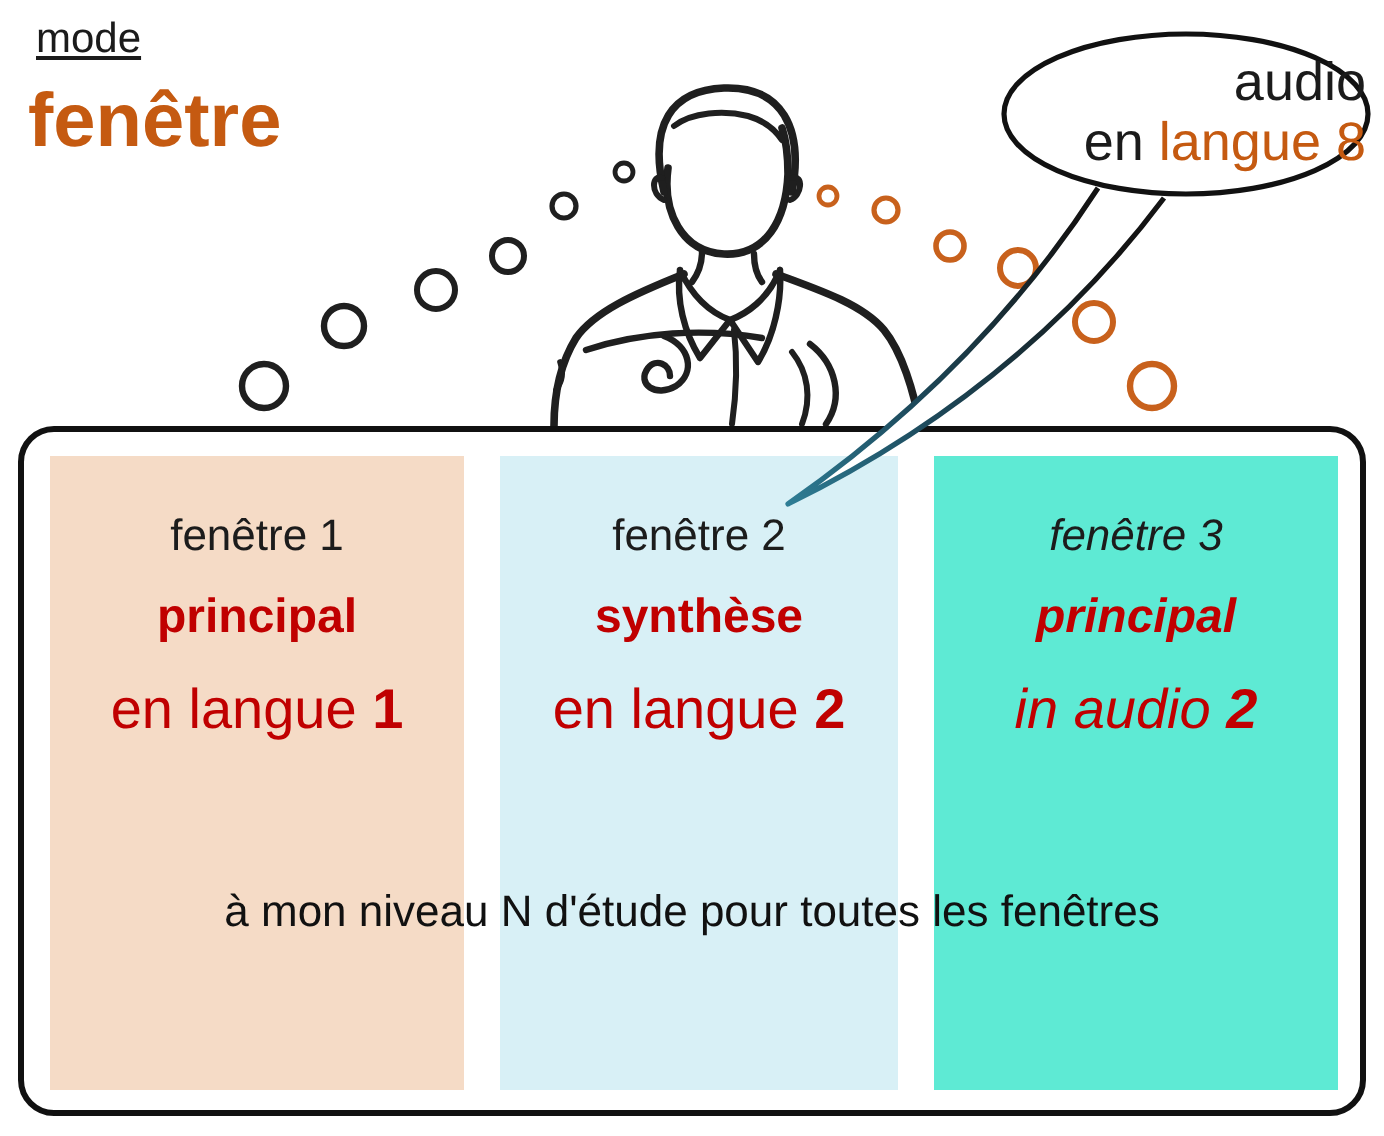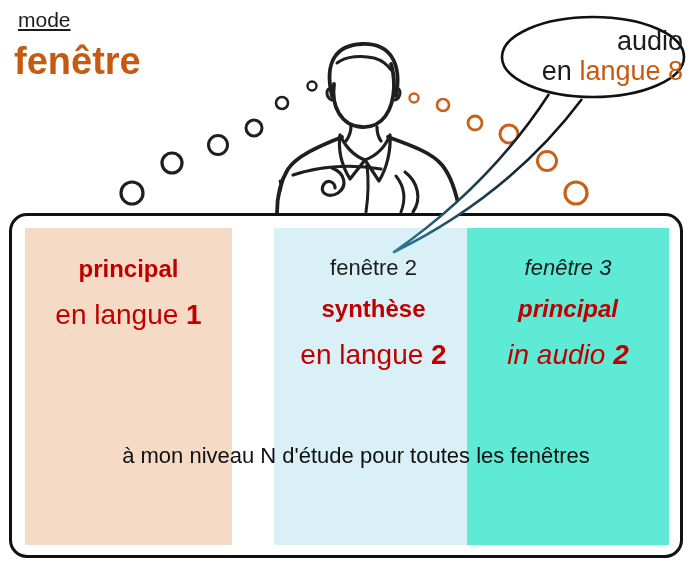--- a/index.html
+++ b/index.html
@@ -19,21 +19,21 @@
     box-sizing:border-box;
   }
   .window.w1{left:13px;width:207px;}
   .window.w2{left:238px;width:199px;}
   .window.w3{left:455px;width:202px;}
   .w-name{font-size:22px;color:#1c1c1c;margin-bottom:14px;}
   .w-role{font-size:24px;font-weight:700;color:#C00000;margin-bottom:16px;}
   .w-lang{font-size:28px;color:#C00000;}
   .w-lang b{font-weight:700;}
   .panel-footer{
-    position:absolute;left:10px;top:227px;width:668px;text-align:center;
+    position:absolute;left:0;top:227px;width:668px;text-align:center;
     font-size:22px;color:#111;z-index:5;
   }
   #over-art{z-index:3;pointer-events:none;}
   .bubble-text{
     position:absolute;left:503px;top:26px;width:180px;text-align:right;
     font-size:27px;line-height:30px;color:#1b1b1b;z-index:4;
   }
   .bubble-text .lang2{color:#C55A11;}
   .titles{position:absolute;left:0;top:0;z-index:5;}
   .mode-label{position:absolute;left:18px;top:8px;font-size:21px;color:#1b1b1b;white-space:nowrap;text-decoration:underline;}
@@ -77,24 +77,25 @@
       <circle cx="443" cy="105" r="6" stroke-width="2.6"></circle>
       <circle cx="475" cy="123" r="7" stroke-width="2.8"></circle>
       <circle cx="509" cy="134" r="9" stroke-width="3"></circle>
       <circle cx="547" cy="161" r="9.5" stroke-width="3"></circle>
       <circle cx="576" cy="193" r="11" stroke-width="3.2"></circle>
     </g>
   </svg>
 
   <div class="panel">
     <div class="window w1" style="background: rgb(245, 219, 198);">
+      <div class="w-name">fenêtre 1</div>
       <div class="w-role">principal</div>
       <div class="w-lang"><span>en langue </span><b>1</b></div>
     </div>
-    <div class="window w2" style="background: rgb(216, 240, 246); margin-left: 24px;">
+    <div class="window w2" style="background: rgb(216, 240, 246);">
       <div class="w-name">fenêtre 2</div>
       <div class="w-role">synthèse</div>
       <div class="w-lang"><span>en langue </span><b>2</b></div>
     </div>
     <div class="window w3" style="background: #5eead4; font-style: italic;">
       <div class="w-name">fenêtre 3</div>
       <div class="w-role">principal</div>
       <div class="w-lang"><span>in audio </span><b>2</b></div>
     </div>
     <div class="panel-footer">à mon niveau N d'étude pour toutes les fenêtres</div>

